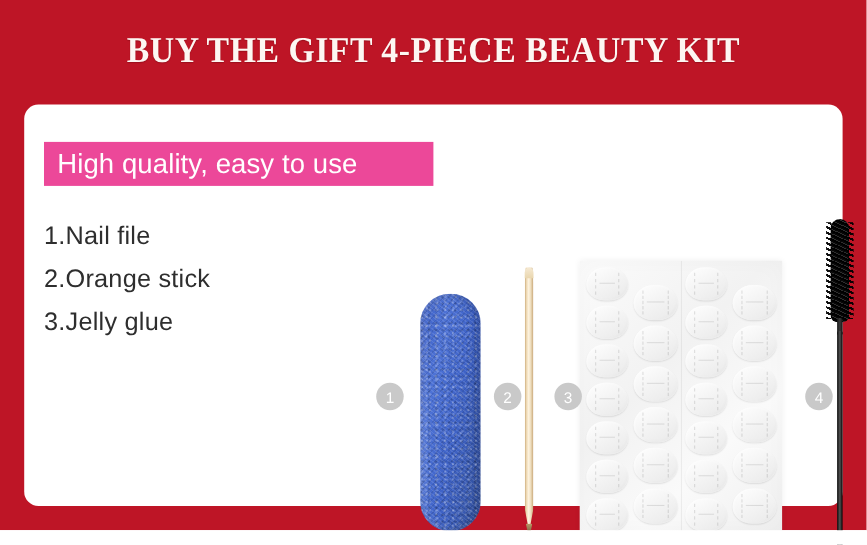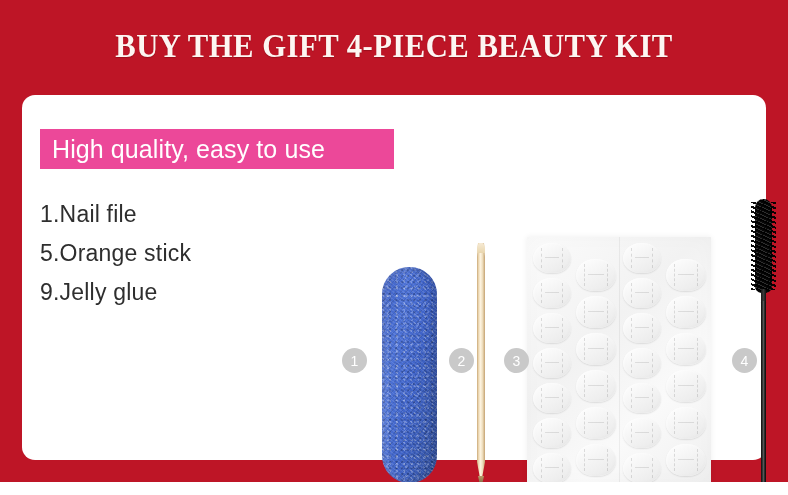--- a/index.html
+++ b/index.html
@@ -296,22 +296,22 @@
   <div id="header-title">BUY THE GIFT 4-PIECE BEAUTY KIT</div>
 
   <div id="card">
 
     <div id="quality-banner">
       <span class="banner-text">High quality, easy to use</span>
     </div>
 
     <div id="feature-list">
       <div class="li">1.Nail file</div>
-      <div class="li">5.Orange stick</div>
-      <div class="li">9.Jelly glue</div>
+      <div class="li">2.Orange stick</div>
+      <div class="li">3.Jelly glue</div>
     </div>
 
     <div id="nail-file">
       <div class="file-grain"></div>
     </div>
 
     <div id="orange-stick">
       <div class="stick-body"></div>
       <div class="stick-tip-top"></div>
       <div class="stick-tip-bottom"></div>

